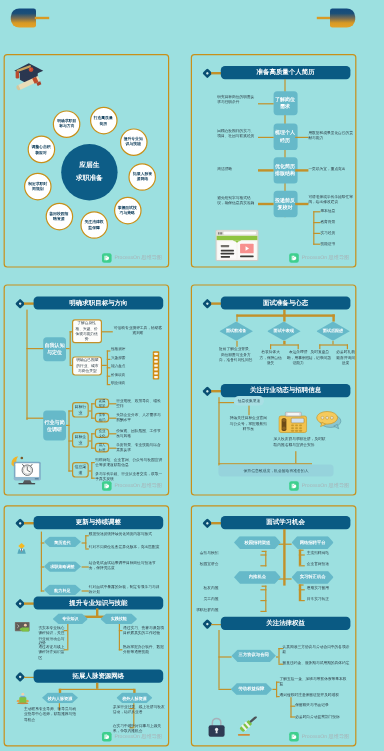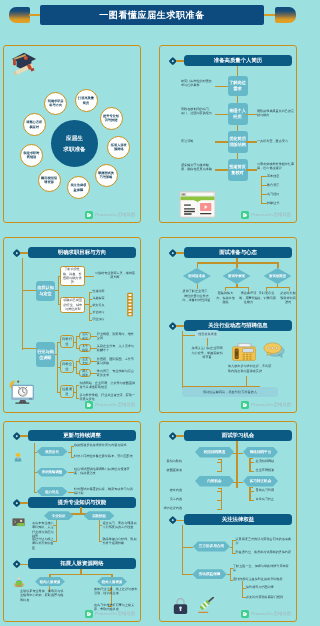--- a/index.html
+++ b/index.html
@@ -59,23 +59,20 @@
 .wbox{position:absolute;border:1.1px solid #c2912a;border-radius:2.5px;background:#fdfdfb;display:flex;align-items:center;justify-content:center;text-align:center;color:#2b3a44;font-size:3.1px;line-height:1.45;padding:1.5px;box-sizing:border-box;}
 </style>
 </head>
 <body>
 
 <div class="page">
 
  <div class="hdr">
    <div class="tab l"></div>
    <div class="tl" style="left:29px;width:12px"></div>
-   <div class="hdr-bar">
-     <div class="hdr-title">一图看懂应届生求职准备</div>
-   </div>
    <div class="tl" style="right:24px;width:12px"></div>
    <div class="tab r"></div>
  </div>
 
  <div class="panel" style="left:3px;top:45px;width:138px;height:178px">
    <svg class="gcap" viewBox="0 0 56 56" width="26" height="26" style="position:absolute;left:7px;top:4px">
      <path d="M12 23 L44 23 L44 35.5 Q28 47 12 35.5 Z" fill="#2b3750"></path>
      <path d="M9 45 L44 28.5 L48 37 L13 53.5 Z" fill="#e8dcb8"></path>
      <path d="M9 45 L13 53.5 Q8.2 56 6.2 51.2 Q4.4 46.8 9 45 Z" fill="#d6c79c"></path>
      <path d="M34 33 L41 29.9 L45.5 39.7 L38.5 42.8 Z" fill="#bf4d2c"></path>

